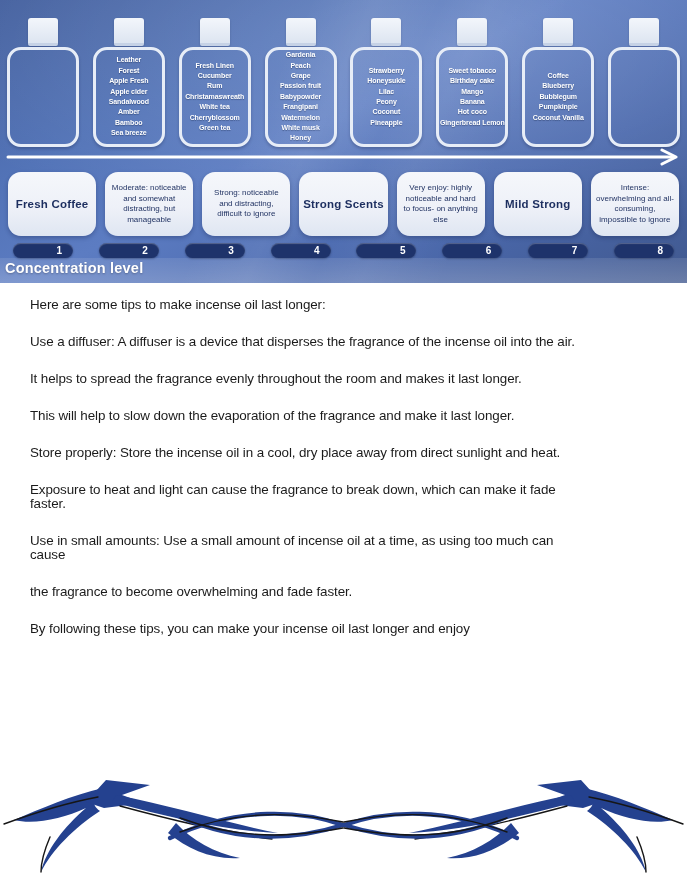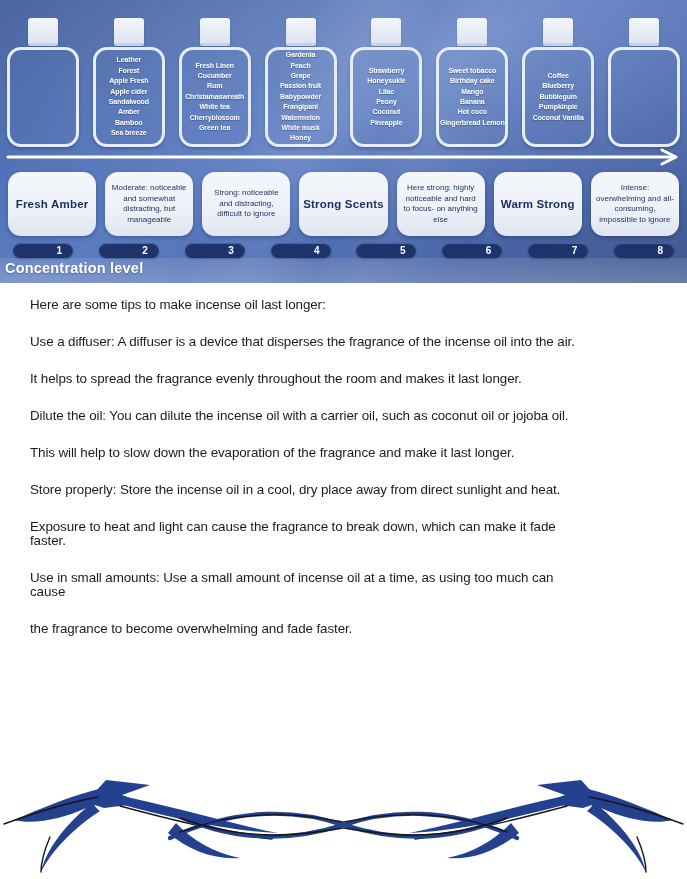--- a/index.html
+++ b/index.html
@@ -161,36 +161,36 @@
 
     <div class="arrow-wrap">
       <svg width="687" height="18" viewBox="0 0 687 18">
         <line x1="8" y1="9" x2="674" y2="9" stroke="#ffffff" stroke-width="3" stroke-linecap="round"></line>
         <polyline points="662,2 676,9 662,16" fill="none" stroke="#ffffff" stroke-width="3" stroke-linecap="round" stroke-linejoin="round"></polyline>
       </svg>
     </div>
 
     <div class="boxes-row">
       <div class="level-box">
-          <div class="big-label">Fresh Amber</div>
+          <div class="big-label">Fresh Coffee</div>
         </div>
       <div class="level-box">
           <div class="small-label">Moderate: noticeable and somewhat distracting, but manageable</div>
         </div>
       <div class="level-box">
           <div class="small-label">Strong: noticeable and distracting, difficult to ignore</div>
         </div>
       <div class="level-box">
           <div class="big-label">Strong Scents</div>
         </div>
       <div class="level-box">
-          <div class="small-label">Here strong: highly noticeable and hard to focus- on anything else</div>
-        </div>
-      <div class="level-box">
-          <div class="big-label">Warm Strong</div>
+          <div class="small-label">Very enjoy: highly noticeable and hard to focus- on anything else</div>
+        </div>
+      <div class="level-box">
+          <div class="big-label">Mild Strong</div>
         </div>
       <div class="level-box">
           <div class="small-label">Intense: overwhelming and all-consuming, impossible to ignore</div>
         </div>
     </div>
 
     <div class="pills-row">
       <div class="pill-col">
           <div class="pill">
             <span class="pill-num">1</span>
@@ -234,26 +234,26 @@
     </div>
 
     <div class="conc-label">Concentration level</div>
     <div class="hero-footband"></div>
   </div>
 
   <div class="tips">
     <p>Here are some tips to make incense oil last longer:</p>
     <p>Use a diffuser: A diffuser is a device that disperses the fragrance of the incense oil into the air.</p>
     <p>It helps to spread the fragrance evenly throughout the room and makes it last longer.</p>
-    <p>Dilute the oil: You can dilute the incense oil with a carrier oil, such as coconut oil or jojoba oil.</p>
     <p>This will help to slow down the evaporation of the fragrance and make it last longer.</p>
     <p>Store properly: Store the incense oil in a cool, dry place away from direct sunlight and heat.</p>
     <p>Exposure to heat and light can cause the fragrance to break down, which can make it fade faster.</p>
     <p>Use in small amounts: Use a small amount of incense oil at a time, as using too much can cause</p>
     <p>the fragrance to become overwhelming and fade faster.</p>
+    <p>By following these tips, you can make your incense oil last longer and enjoy</p>
   </div>
 
   <div class="ornament">
     <svg width="687" height="101" viewBox="0 0 687 101">
       <g id="lefthalf">
 
         <path fill="#24418f" d="M103,13 C72,20 40,34 14,45 C34,50 62,44 86,33 C64,52 46,75 41,97 C52,75 74,53 100,36 C90,29 93,20 103,13 Z"></path>
 
         <path fill="#24418f" d="M86,27 L106,5 L150,10 L122,20 L144,28 L104,33 Z"></path>
 

